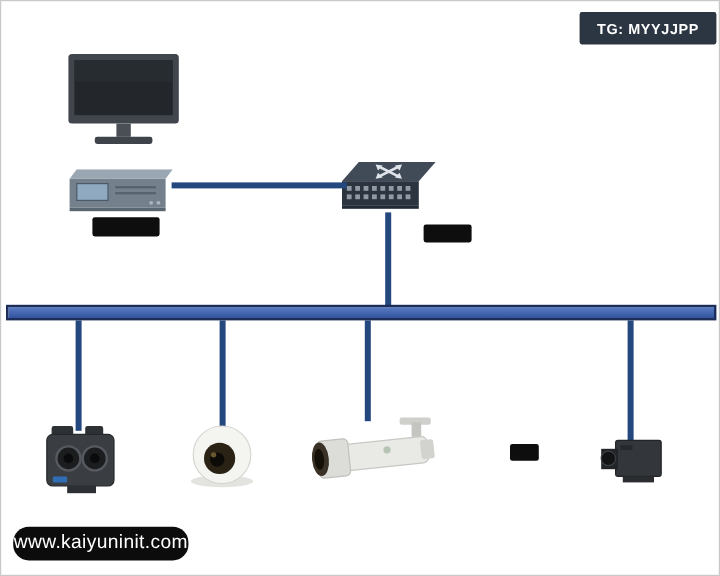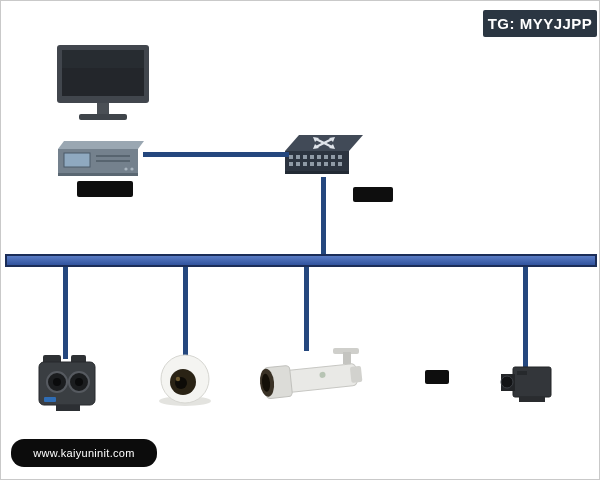--- a/index.html
+++ b/index.html
@@ -6,28 +6,28 @@
   .page{
     position:relative;width:600px;height:480px;background:#ffffff;
     border:1px solid #c9c9c9;box-sizing:border-box;overflow:hidden;
   }
   .abs{position:absolute;}
   
   .tag-badge{
     left:482px;top:9px;width:114px;height:27px;
     background:#2b3642;color:#ffffff;
     display:flex;align-items:center;justify-content:center;
-    font-size:15px;font-weight:bold;letter-spacing:.5px;border-radius:2px;
+    font-size:12px;font-weight:bold;letter-spacing:.5px;border-radius:2px;
   }
   
   .footer-badge{
     left:10px;top:438px;width:146px;height:28px;
     background:#0c0c0c;color:#ffffff;border-radius:13px;
     display:flex;align-items:center;justify-content:center;
-    font-size:11px;letter-spacing:.3px;
+    font-size:16px;letter-spacing:.3px;
   }
   
   .line{background:#24477e;}
   .line-nvr-switch{left:142px;top:151px;width:146px;height:5px;}
   .line-switch-bus{left:320px;top:176px;width:5px;height:78px;}
   .bus{
     left:4px;top:253px;width:592px;height:13px;
     background:linear-gradient(#5a7cc4,#31539e);
     border:2px solid #1b2d58;box-sizing:border-box;
   }

